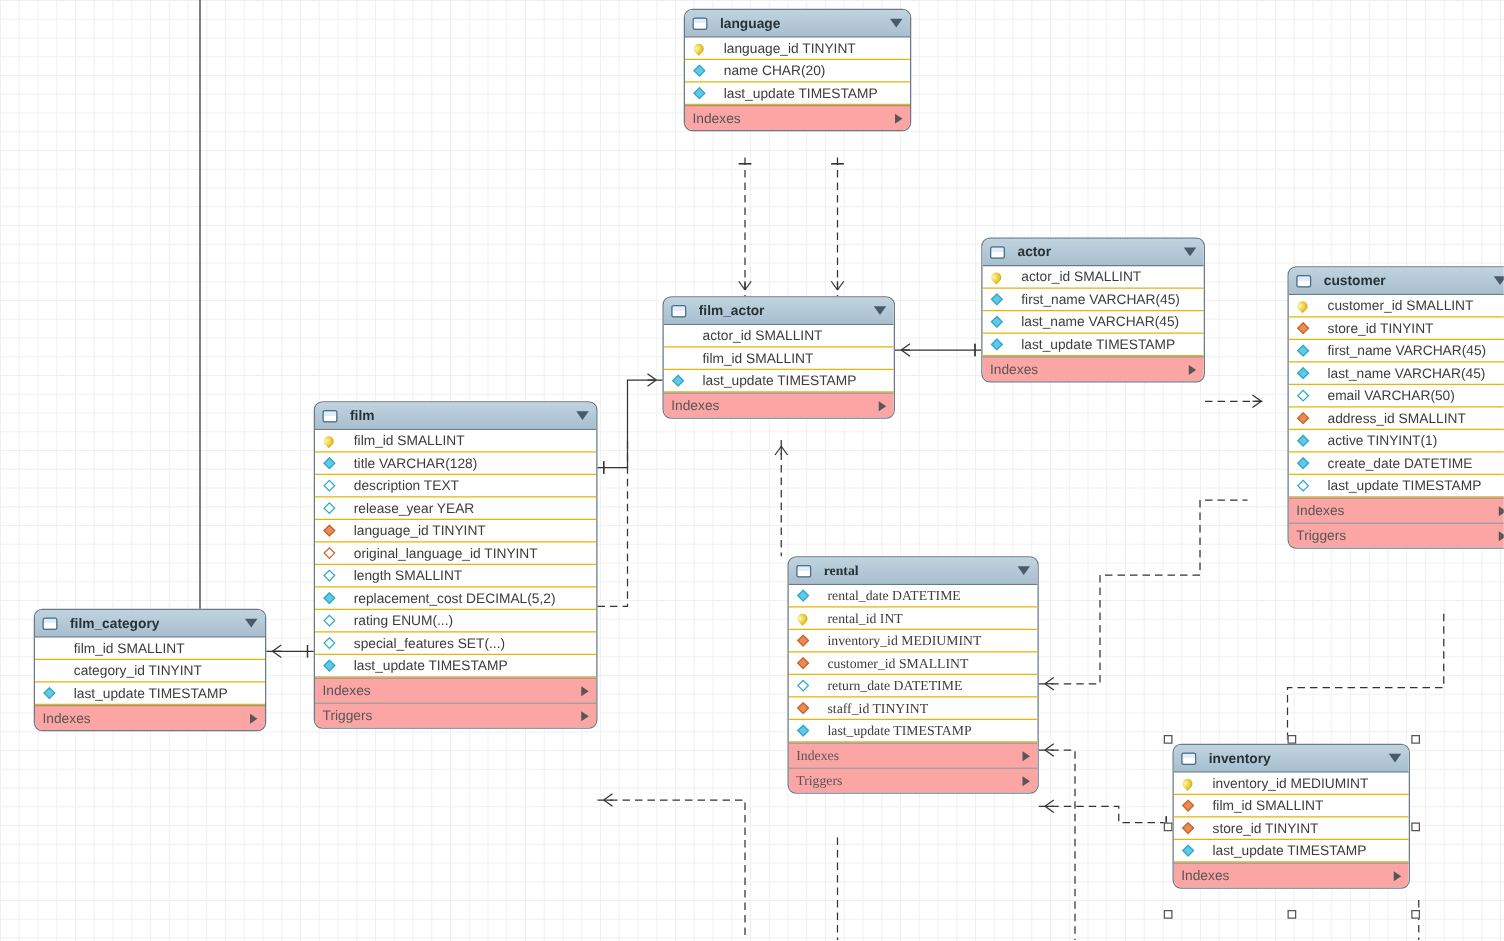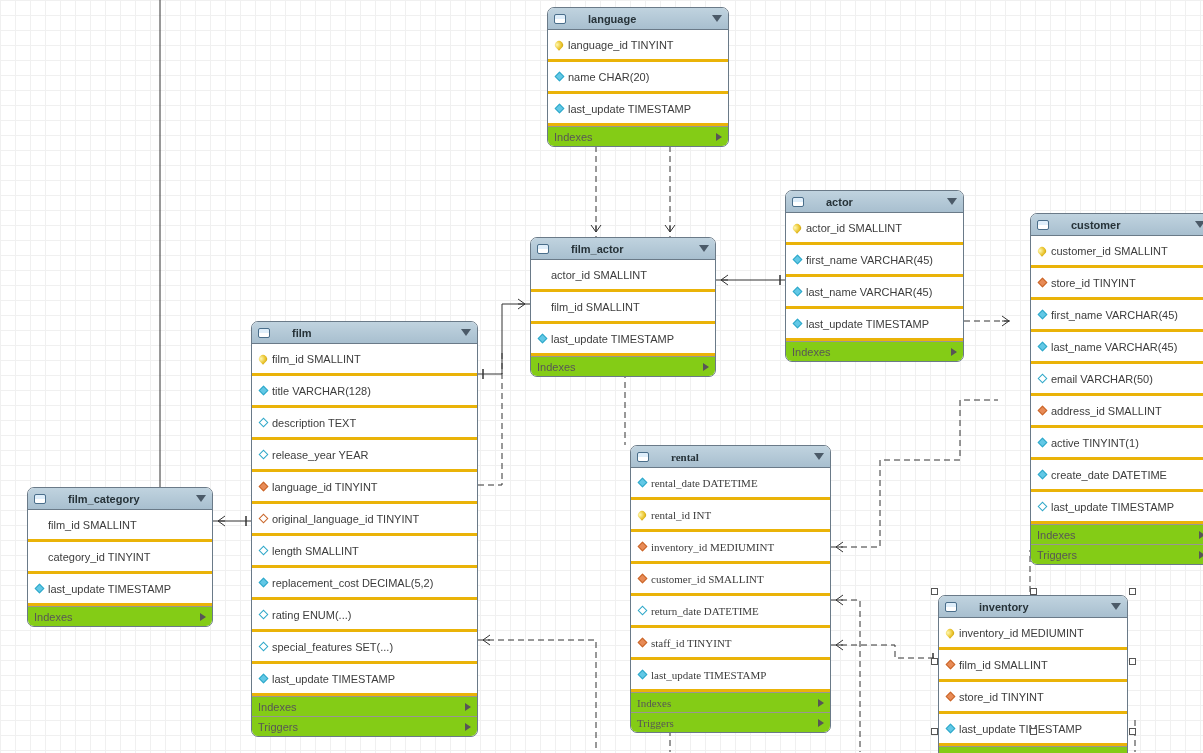--- a/index.html
+++ b/index.html
@@ -36,21 +36,21 @@
     overflow: hidden;
     box-shadow: 0 0 0 0 rgba(0,0,0,0);
   }
   .table-header {
     display: flex;
     align-items: center;
     height: 22px;
     padding: 0 6px;
     background: linear-gradient(to bottom, #c0d3df 0%, #a8bfcf 100%);
     border-bottom: 1px solid #6a7a88;
-    gap: 22px;
+    gap: 10px;
     cursor: move;
   }
   .table-header .tbl-icon {
     width: 12px; height: 10px;
     border: 1px solid #4a6e8a;
     background: linear-gradient(to bottom, #dfeefa 45%, #ffffff 45%);
     border-radius: 2px;
     flex: 0 0 auto;
   }
   .table-header .name {
@@ -60,24 +60,24 @@
   }
   .table-header .collapse {
     width: 0; height: 0;
     border-left: 5px solid transparent;
     border-right: 5px solid transparent;
     border-top: 7px solid #4b5a68;
   }
   .column {
     display: flex;
     align-items: center;
-    gap: 4px;
+    gap: 15px;
     padding: 2px 6px;
-    height: 32px;
-    border-bottom: 3px solid #eab308;
+    height: 18px;
+    border-bottom: 1px solid #eab308;
   }
   .column:last-of-type { border-bottom: none; }
   .col-icon {
     width: 10px; height: 10px;
     flex: 0 0 auto;
   }
   .col-icon.pk {
     background: radial-gradient(circle at 35% 30%, #fff8b0, #e9c22a 60%, #b08600 100%);
     border-radius: 50% 50% 50% 0;
     transform: rotate(-45deg);
@@ -98,21 +98,21 @@
     transform: rotate(45deg);
     width: 7px; height: 7px;
     margin: 1px 1px 1px 2px;
   }
   .col-icon.fk.filled { background: #e88b57; }
   .col-text { color: #3c3c3c; white-space: nowrap; }
   .section {
     display: flex;
     align-items: center;
     justify-content: space-between;
-    background: #84cc16;
+    background: #fca5a5;
     color: #585656;
     padding: 2px 6px;
     height: 20px;
     border-top: 1px solid #999693;
     cursor: pointer;
   }
   .section .arrow {
     width: 0; height: 0;
     border-top: 4px solid transparent;
     border-bottom: 4px solid transparent;

